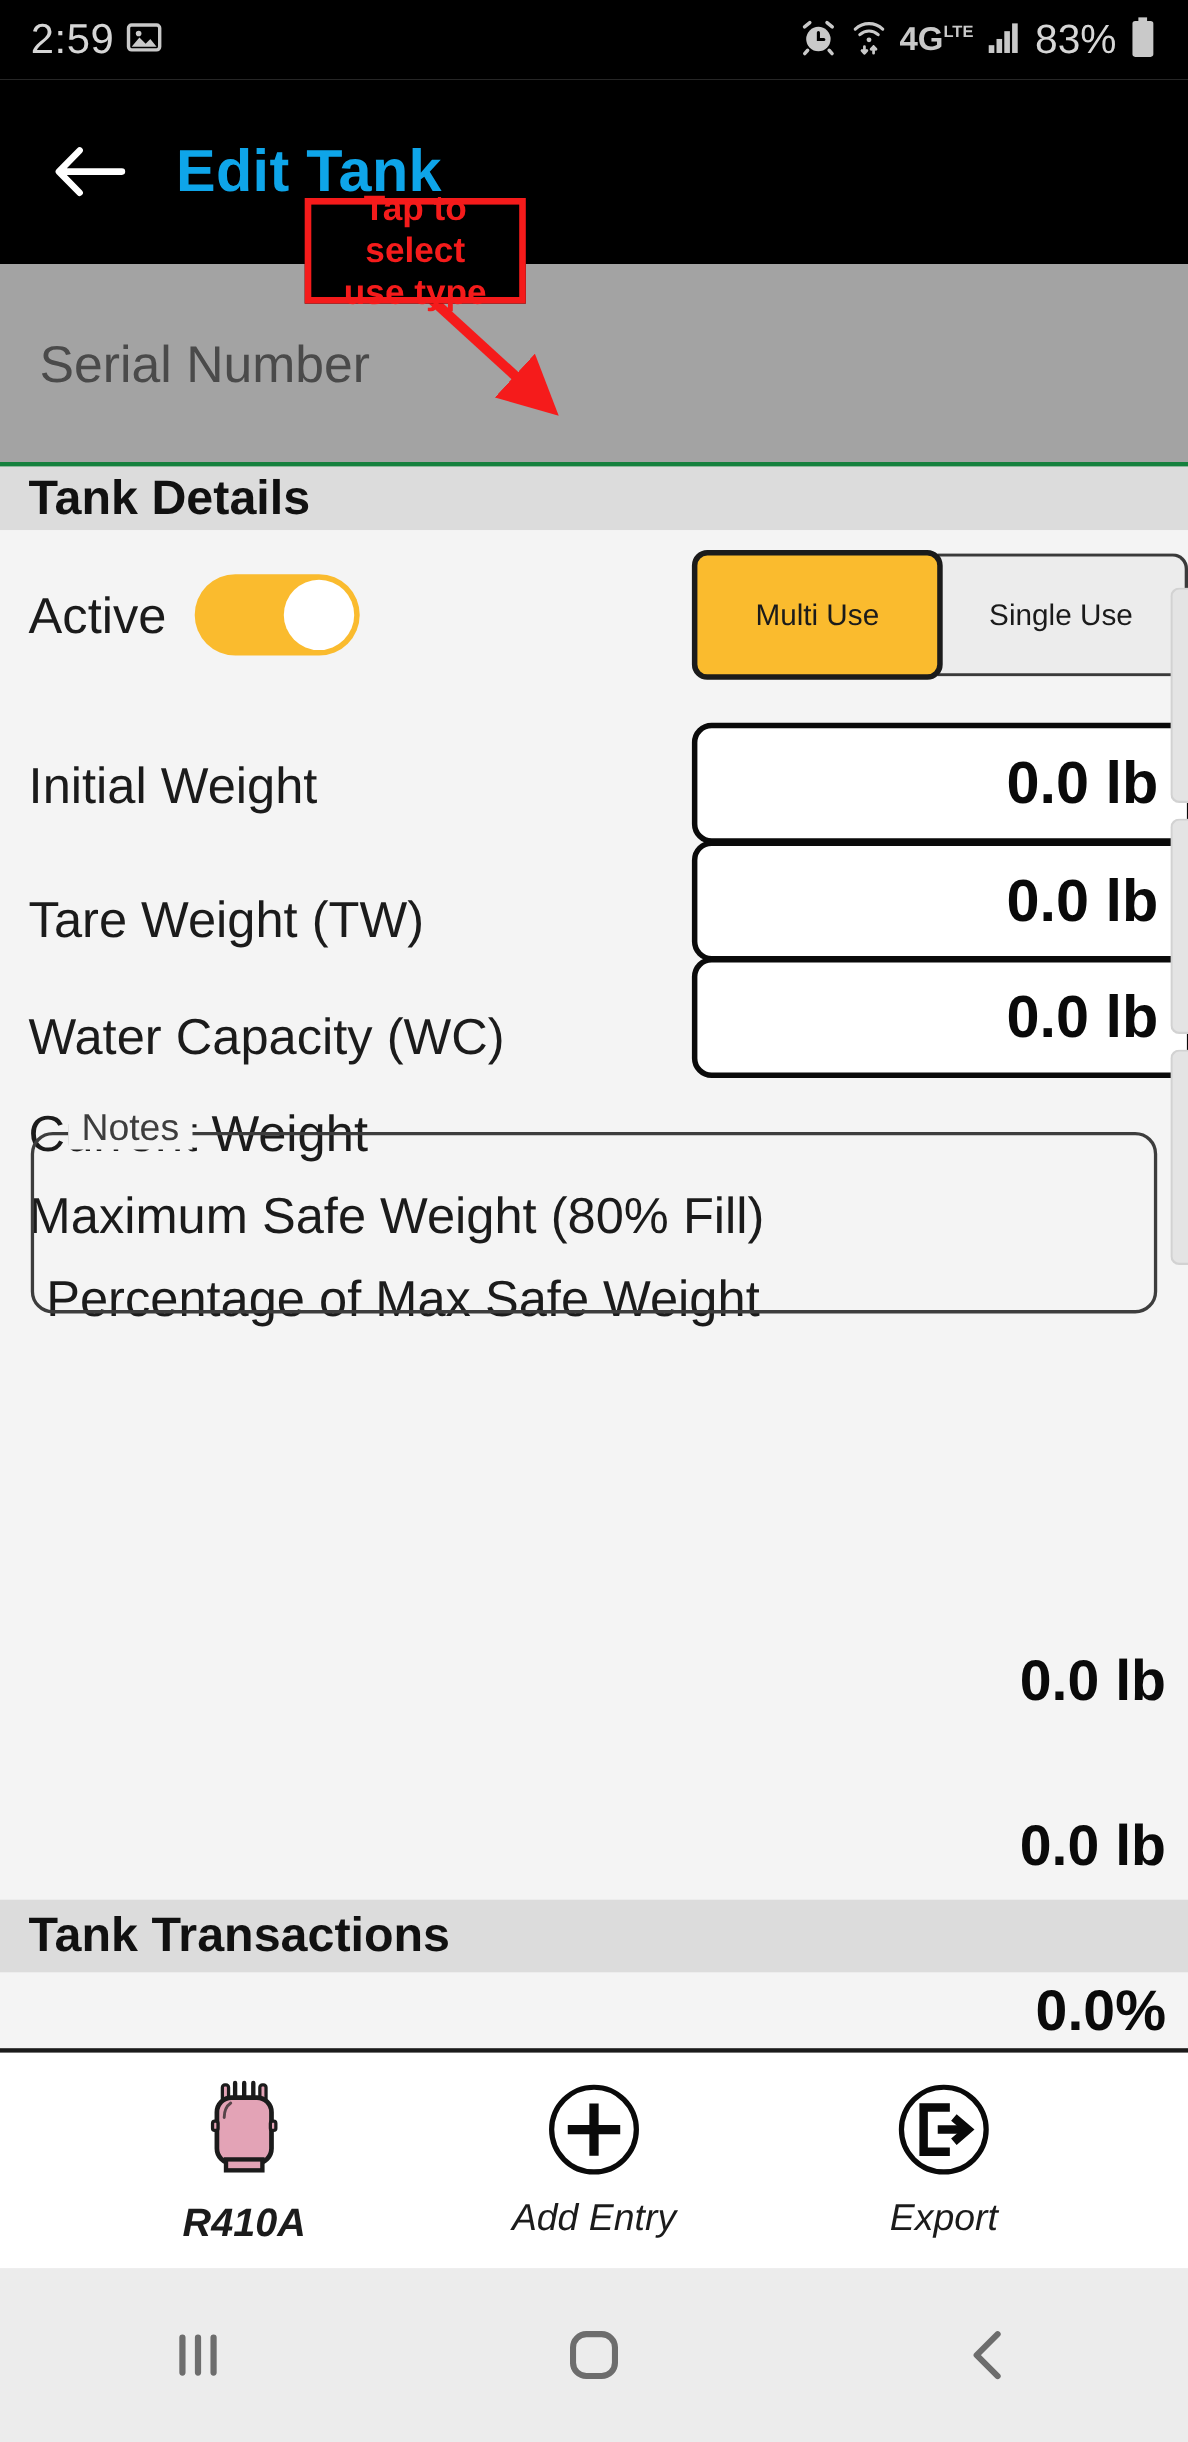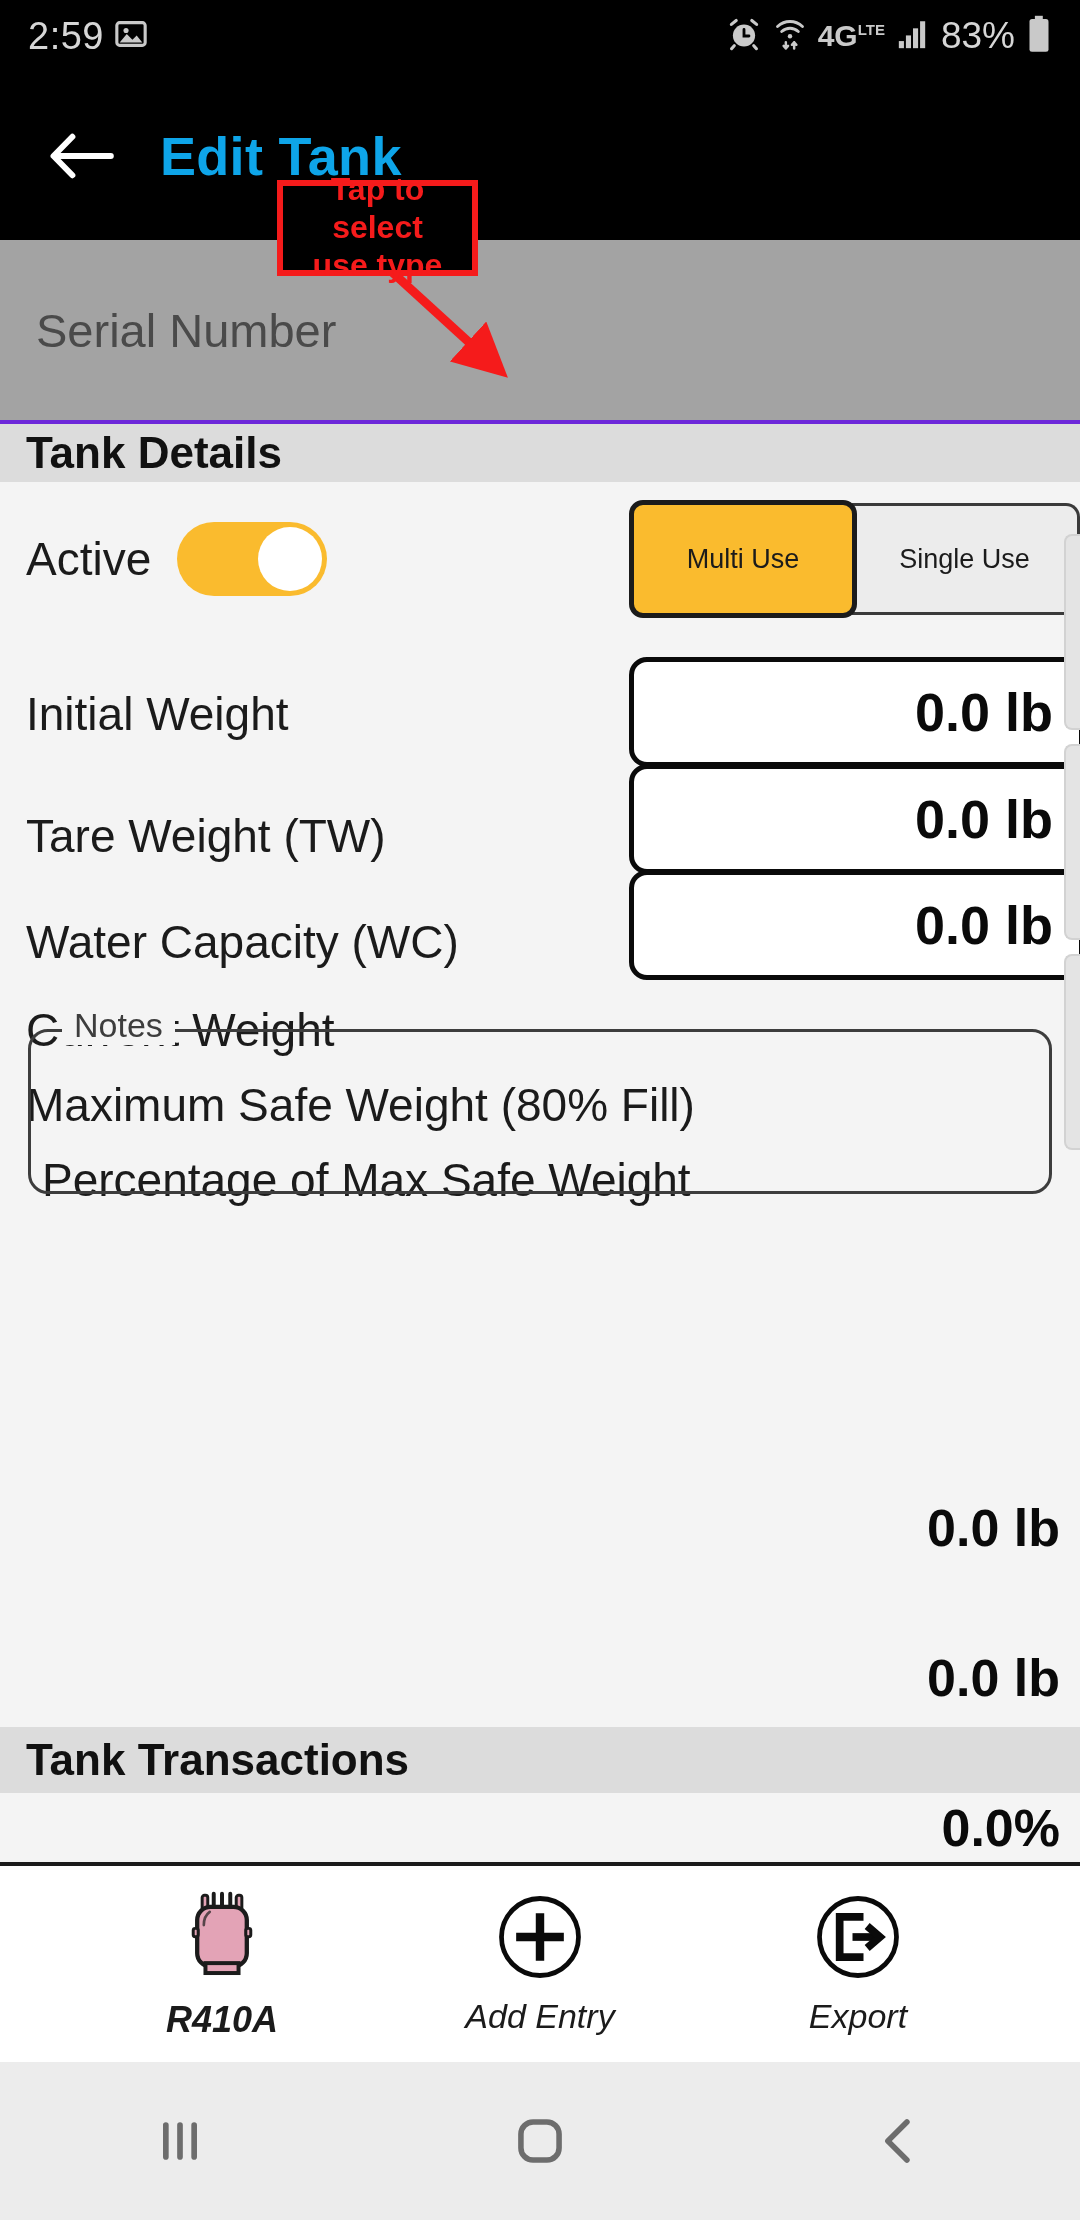--- a/index.html
+++ b/index.html
@@ -36,21 +36,21 @@
   .serial-band {
     position: absolute; top: 240px; left: 0; width: 1080px; height: 180px;
     background: #a3a3a3;
     display: flex; align-items: center;
   }
   .serial-label { font-size: 47px; color: #4a4a4a; margin-left: 36px; font-weight: 400; }
 
   
   .section-head {
     width: 1080px; background: #dcdcdc;
-    border-top: 4px solid #6d28d9;
+    border-top: 4px solid #15803d;
     display: flex; align-items: center;
   }
   .section-head .txt { font-size: 44px; font-weight: bold; color: #111; margin-left: 26px; }
   #sec-details { position: absolute; top: 420px; left: 0; height: 62px; }
   #sec-trans  { position: absolute; top: 1727px; left: 0; height: 66px; border-top: none; }
 
   
   .body-area {
     position: absolute; top: 482px; left: 0; width: 1080px; height: 1245px;
     background: #f4f4f4;

